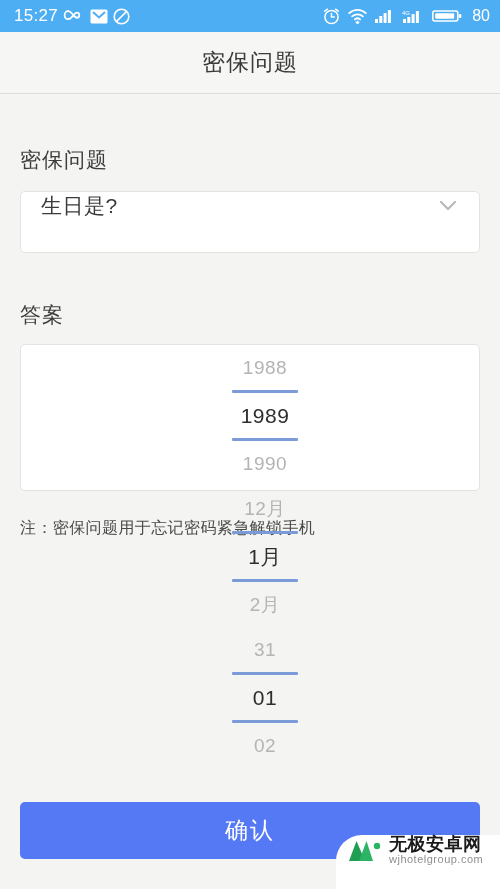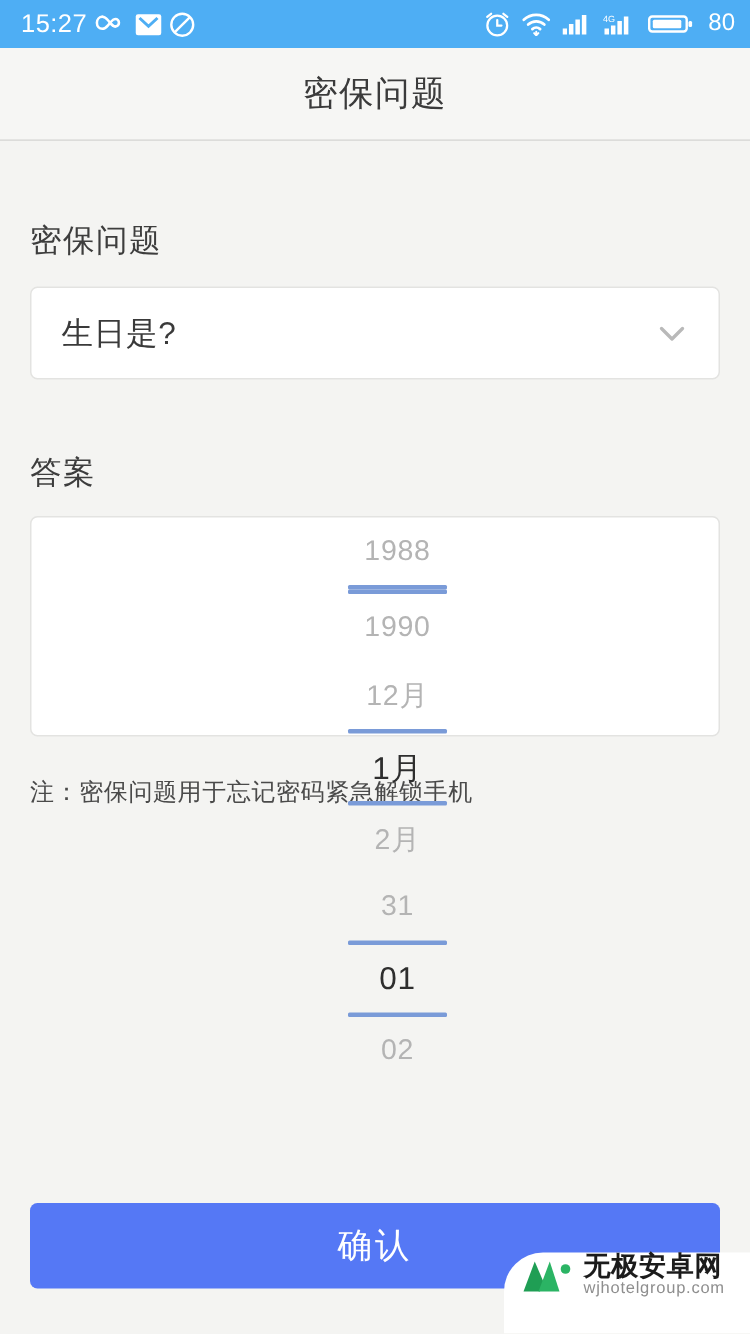--- a/index.html
+++ b/index.html
@@ -70,21 +70,21 @@
     margin-bottom: 17px;
   }
   .field-label.answer { margin-top: 48px; margin-bottom: 15px; }
 
   .select-box {
     height: 62px;
     background: #ffffff;
     border: 1px solid #e3e3e1;
     border-radius: 5px;
     display: flex;
-    align-items: center;
+    align-items: flex-start;
     padding: 0 18px 0 20px;
   }
   .select-value {
     flex: 1;
     font-size: 21px;
     color: #3a3a3a;
     letter-spacing: 0.5px;
   }
   .chevron { width: 26px; height: 26px; flex: none; }
 
@@ -292,20 +292,23 @@
 
   <div class="picker-card">
 
     <div class="picker-col">
       <div class="pk-row">
         <span class="pk-dim">1988</span>
       </div>
       <div class="pk-line-wrap">
           <div class="pk-line"></div>
         </div>
+      <div class="pk-row">
+        <span class="pk-sel">1989</span>
+      </div>
       <div class="pk-line-wrap">
           <div class="pk-line"></div>
         </div>
       <div class="pk-row">
         <span class="pk-dim">1990</span>
       </div>
     </div>
 
     <div class="picker-col">
       <div class="pk-row">

